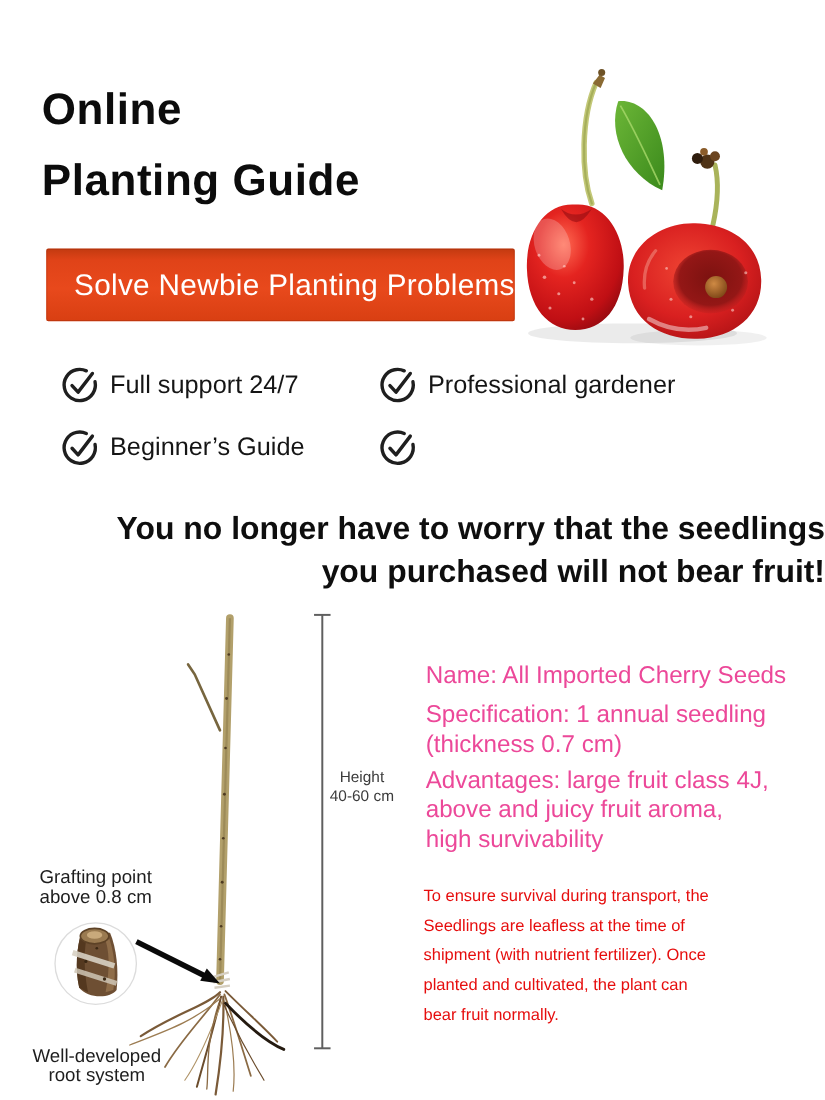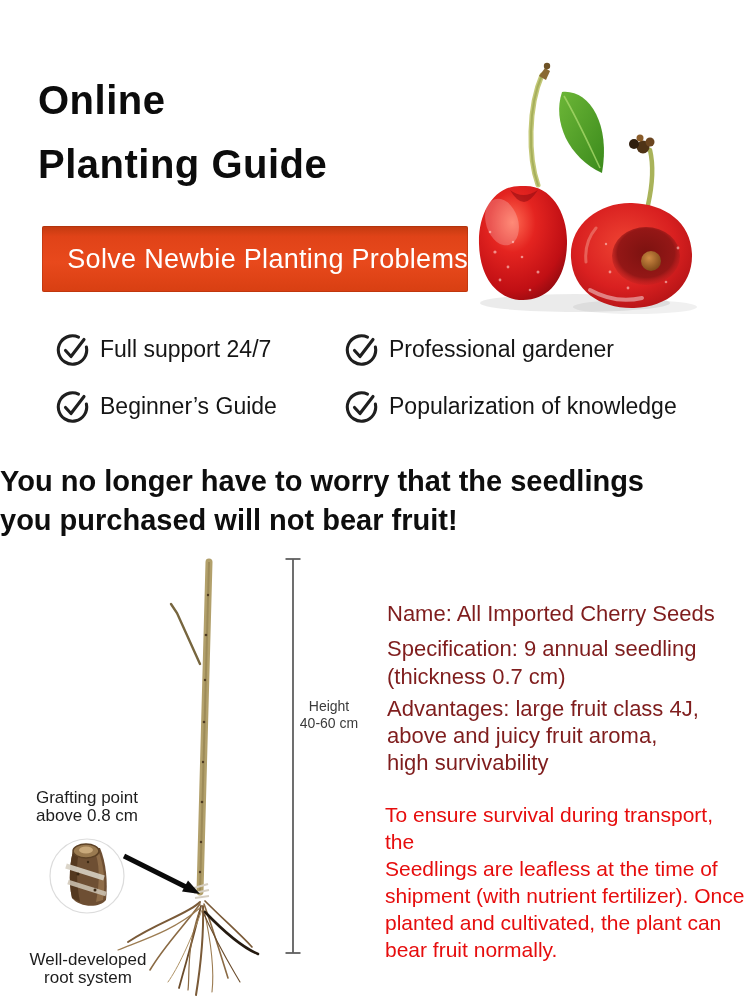--- a/index.html
+++ b/index.html
@@ -20,36 +20,36 @@
           box-shadow:inset 0 0 0 1px rgba(150,40,5,.35);}
   .banner span{color:#ffffff;font-size:27px;letter-spacing:0.3px;}
 
   
   .feature{display:flex;align-items:center;gap:9px;height:36px;}
   .feature .lbl{font-size:23px;color:#151515;white-space:nowrap;}
   .f1{left:55px;top:331px;} .f2{left:344px;top:331px;}
   .f3{left:55px;top:388px;justify-content:space-between;} .f4{left:344px;top:388px;}
 
   
-  .headline{left:0;top:462px;width:750px;text-align:left;font-size:29px;
+  .headline{left:0;top:462px;width:750px;text-align:right;font-size:29px;
             font-weight:bold;line-height:39px;color:#0e0e0e;}
 
   
   .fig-label{text-align:center;color:#1d1d1d;font-size:17px;line-height:17.5px;}
   .graft-label{left:16px;top:789px;width:142px;}
   .root-label{left:12px;top:951px;width:152px;}
   .height-label{left:294px;top:698px;width:70px;font-size:14px;line-height:16.5px;color:#3b3b3b;}
 
   
-  .info{left:387px;width:350px;font-size:22px;color:#7f1d1d;line-height:28px;}
+  .info{left:387px;width:350px;font-size:22px;color:#ec4899;line-height:28px;}
   .info-name{top:600px;}
   .info-spec{top:635px;}
   .info-adv{top:695px;line-height:27px;}
 
-  .note{left:385px;top:801px;width:360px;font-size:21px;line-height:27px;color:#e60d0d;}
+  .note{left:385px;top:801px;width:360px;font-size:15px;line-height:27px;color:#e60d0d;}
 
   svg{display:block;}
 </style>
 </head>
 <body>
 
 <div class="canvas">
 
   <div class="abs title">
     <div>Online</div>
@@ -157,21 +157,20 @@
       <path d="M10.5,19.5 L16,25.5 L29,8.5" fill="none" stroke="#1f1f1f" stroke-width="3.1" stroke-linecap="round" stroke-linejoin="round"></path>
     </svg>
     <span class="lbl">Beginner’s Guide</span>
   </div>
 
   <div class="abs feature f4">
     <svg width="36" height="36" viewBox="0 0 36 36">
       <circle cx="17.5" cy="19" r="14.2" fill="none" stroke="#1f1f1f" stroke-width="3.1" stroke-dasharray="75.6 13.6" stroke-linecap="round" transform="rotate(-12 17.5 19)"></circle>
       <path d="M10.5,19.5 L16,25.5 L29,8.5" fill="none" stroke="#1f1f1f" stroke-width="3.1" stroke-linecap="round" stroke-linejoin="round"></path>
     </svg>
-    <span class="lbl">Popularization of knowledge</span>
   </div>
 
   <div class="abs headline">
     <div>You no longer have to worry that the seedlings</div>
     <div>you purchased will not bear fruit!</div>
   </div>
 
   <svg class="abs" style="left:0;top:550px;" width="380" height="450" viewBox="0 0 380 450">
     <defs>
       <clipPath id="insetClip">
@@ -252,21 +251,21 @@
     <div>root system</div>
   </div>
   <div class="abs fig-label height-label">
     <div>Height</div>
     <div>40-60 cm</div>
   </div>
 
   <div class="abs info info-name">Name: All Imported Cherry Seeds</div>
 
   <div class="abs info info-spec">
-    <div>Specification: 9 annual seedling</div>
+    <div>Specification: 1 annual seedling</div>
     <div>(thickness 0.7 cm)</div>
   </div>
 
   <div class="abs info info-adv">
     <div>Advantages: large fruit class 4J,</div>
     <div>above and juicy fruit aroma,</div>
     <div>high survivability</div>
   </div>
 
   <div class="abs note">

